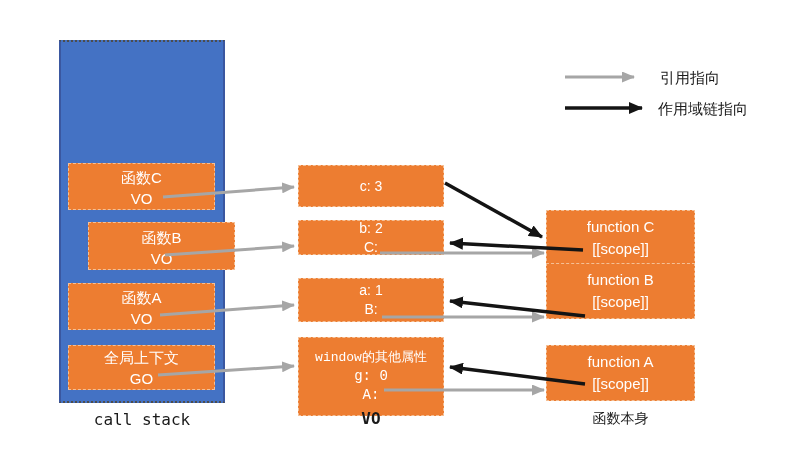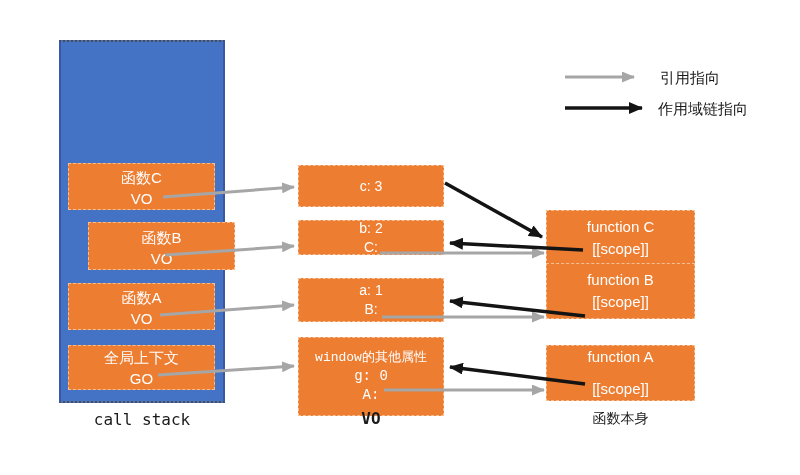--- a/index.html
+++ b/index.html
@@ -117,21 +117,21 @@
   </div>
 
   <div class="obox fn-box" style="top:210px;">
     <div>function C</div>
     <div>[[scope]]</div>
   </div>
   <div class="obox fn-box" style="top:263px;">
     <div>function B</div>
     <div>[[scope]]</div>
   </div>
-  <div class="obox fn-box" style="top:345px;justify-content:space-between;">
+  <div class="obox fn-box" style="top:345px;">
     <div>function A</div>
     <div>[[scope]]</div>
   </div>
 
   <div class="col-label mono" id="call-stack-label">call stack</div>
   <div class="col-label mono" id="vo-label">VO</div>
   <div class="col-label" id="fn-label">函数本身</div>
 
   <div class="legend-label" id="legend-ref-label">引用指向</div>
   <div class="legend-label" id="legend-scope-label">作用域链指向</div>

